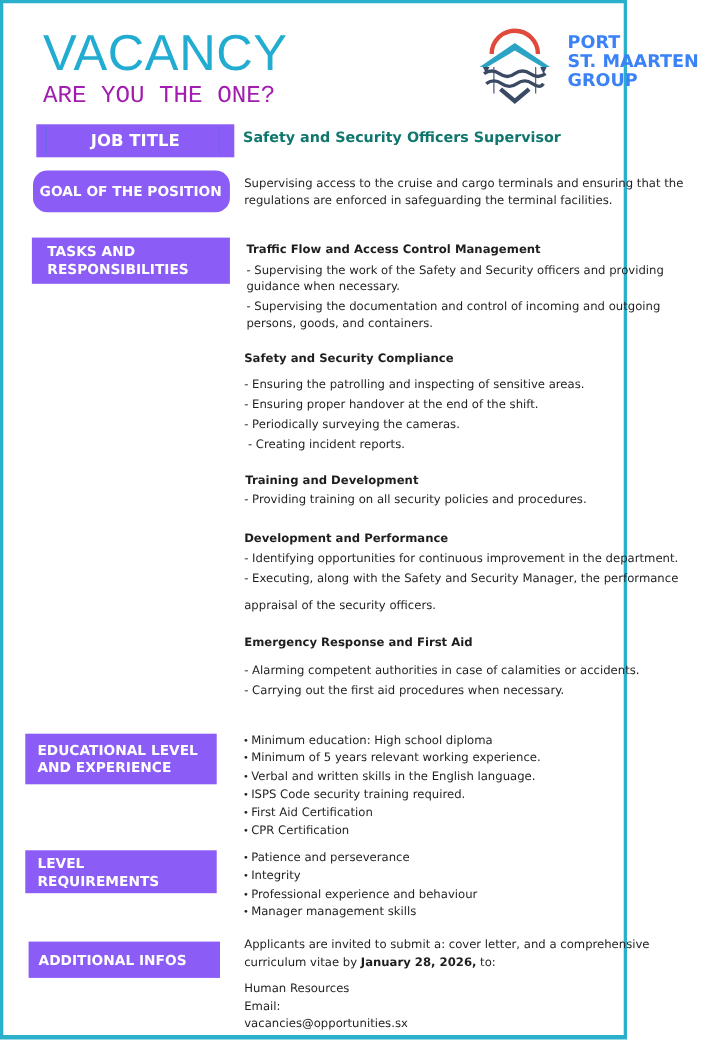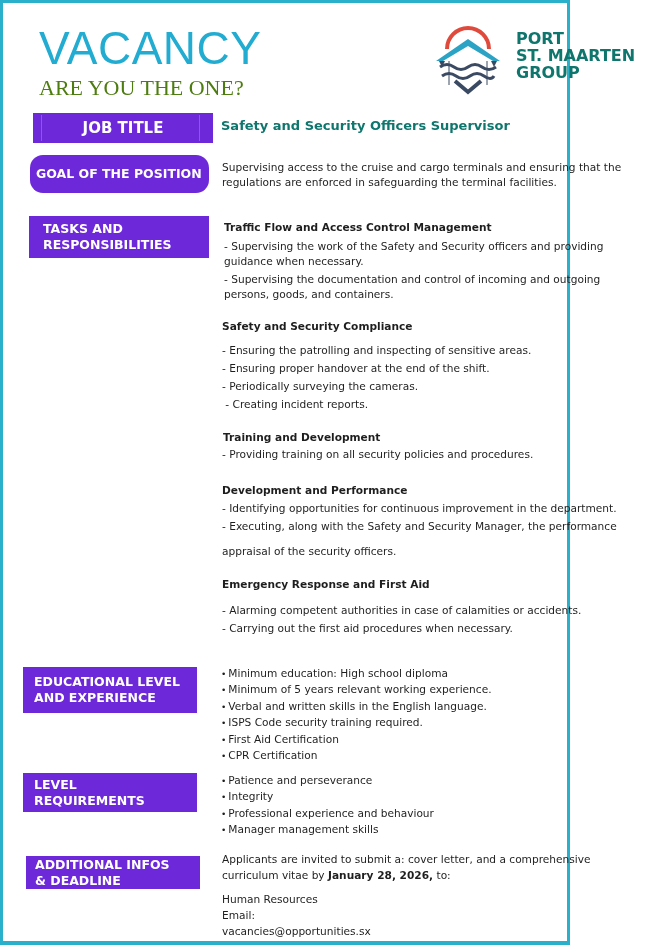--- a/index.html
+++ b/index.html
@@ -9,33 +9,33 @@
       box-sizing: border-box; border: 3px solid #2bb0cc; border-bottom-width: 4px;
       background: #ffffff;
     }
     .vacancy {
       position: absolute; left: 36px; top: 18px;
       font-family: "Liberation Sans", sans-serif; font-size: 46px; line-height: 54px;
       color: #22acd1; letter-spacing: 0.5px;
     }
     .tagline {
       position: absolute; left: 36px; top: 72px;
-      font-family: Liberation Serif, serif; font-size: 22px; line-height: 26px;
-      color: #4d7c0f;
+      font-family: Liberation Mono, monospace; font-size: 22px; line-height: 26px;
+      color: #a21caf;
     }
     .logo { position: absolute; left: 430px; top: 12px; width: 70px; height: 80px; }
     .logo-text {
       position: absolute; left: 513px; top: 27px;
       font-family: "DejaVu Sans", sans-serif; font-size: 16px; line-height: 17px;
-      color: #0f766e; font-weight: bold; letter-spacing: 0px;
+      color: #3b82f6; font-weight: bold; letter-spacing: 0px;
     }
     .logo-text div { white-space: nowrap; }
 
     .label {
-      position: absolute; background: #6d28d9; color: #ffffff;
+      position: absolute; background: #8b5cf6; color: #ffffff;
       font-family: "DejaVu Sans", sans-serif; font-weight: bold;
       font-size: 12.5px; line-height: 16px; box-sizing: border-box;
       padding-left: 12px; display: flex; flex-direction: column; justify-content: center;
     }
     .label span { display: block; white-space: nowrap; }
     .label.job { left: 30px; top: 110px; width: 180px; height: 30px; font-size: 15px; padding-left: 0; align-items: center; }
     .label.job .inner {
       position: absolute; left: 8px; top: 2px; width: 157px; height: 26px;
       border-left: 1px solid #1e98b8; border-right: 1px solid #1e98b8;
     }
@@ -166,21 +166,20 @@
   </div>
   <div class="text" style="left:218px; top:770px; line-height:15.4px;">
     <div class="line bullet">Patience and perseverance</div>
     <div class="line bullet">Integrity</div>
     <div class="line bullet">Professional experience and behaviour</div>
     <div class="line bullet">Manager management skills</div>
   </div>
 
   <div class="label add">
     <span>ADDITIONAL INFOS</span>
-    <span>&amp; DEADLINE</span>
   </div>
   <div class="text" style="left:219px; top:848px; line-height:16px;">
     <div class="line">Applicants are invited to submit a: cover letter, and a comprehensive</div>
     <div class="line"><span>curriculum vitae by </span><span class="bold">January 28, 2026,</span><span> to:</span></div>
     <div class="line" style="margin-top:8px;">Human Resources</div>
     <div class="line">Email:</div>
     <div class="line">vacancies@opportunities.sx</div>
   </div>
 
 </div>

